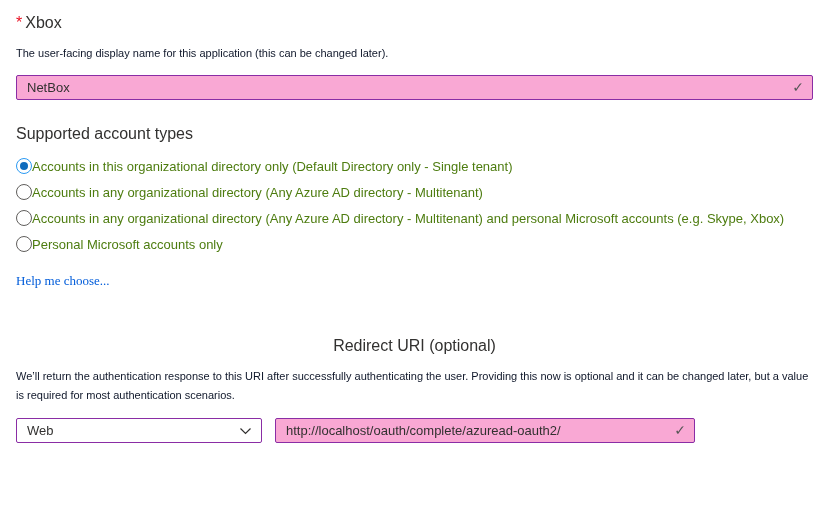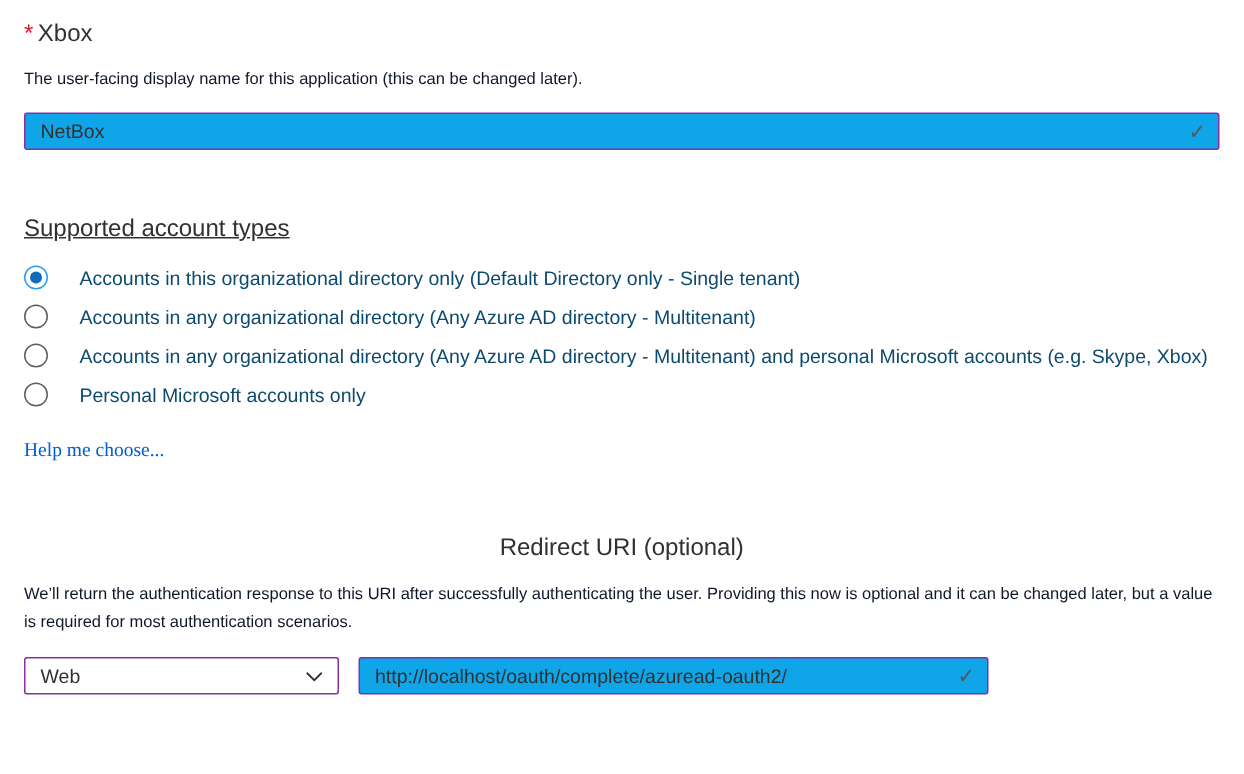--- a/index.html
+++ b/index.html
@@ -32,37 +32,37 @@
   .text-input-wrap {
     position: relative;
     height: 25px;
   }
   #name-input-wrap { margin-top: 13px; width: 797px; }
 
   input.azure-input {
     width: 100%; height: 25px;
     border: 1px solid #8a2da5;
     border-radius: 2px;
-    background: #0ea5e9;
+    background: #f9a8d4;
     font-family: "Liberation Sans", sans-serif;
     font-size: 13px;
     color: #323130;
     padding: 0 28px 0 10px;
     outline: none;
   }
   .valid-check {
     position: absolute;
     right: 9px; top: 50%;
     transform: translateY(-54%);
     font-size: 14px;
     color: #565656;
     pointer-events: none;
   }
 
-  #account-title { margin-top: 42px; text-decoration: underline; }
+  #account-title { margin-top: 23px; }
   #account-question { margin-top: 17px; }
 
   .radio-group { margin-top: 9px; }
   .radio-row {
     display: flex;
     align-items: center;
     height: 26px;
     cursor: pointer;
   }
   .radio {
@@ -74,23 +74,23 @@
     flex: 0 0 16px;
   }
   .radio.selected { border: 1px solid #2b9af3; }
   .radio .dot {
     width: 8px; height: 8px;
     border-radius: 50%;
     background: transparent;
   }
   .radio.selected .dot { background: #0f6cbd; }
   .radio-label {
-    margin-left: 21px;
-    font-size: 13px;
-    color: #0c4a6e;
+    margin-left: 0;
+    font-size: 13px;
+    color: #4d7c0f;
     white-space: nowrap;
   }
 
   .link {
     display: inline-block;
     margin-top: 16px;
     font-size: 13px;
     color: #015cda;
     text-decoration: none;
     cursor: pointer;
@@ -104,21 +104,21 @@
     max-width: 800px;
   }
 
   .redirect-row {
     margin-top: 13px;
     display: flex;
     align-items: center;
   }
   .select-box {
     position: relative;
-    width: 210px; height: 25px;
+    width: 246px; height: 25px;
     border: 1px solid #8a2da5;
     border-radius: 2px;
     background: #fff;
     display: flex; align-items: center;
     padding: 0 28px 0 10px;
     font-size: 13px;
     color: #323130;
     cursor: pointer;
   }
   .select-chevron {

